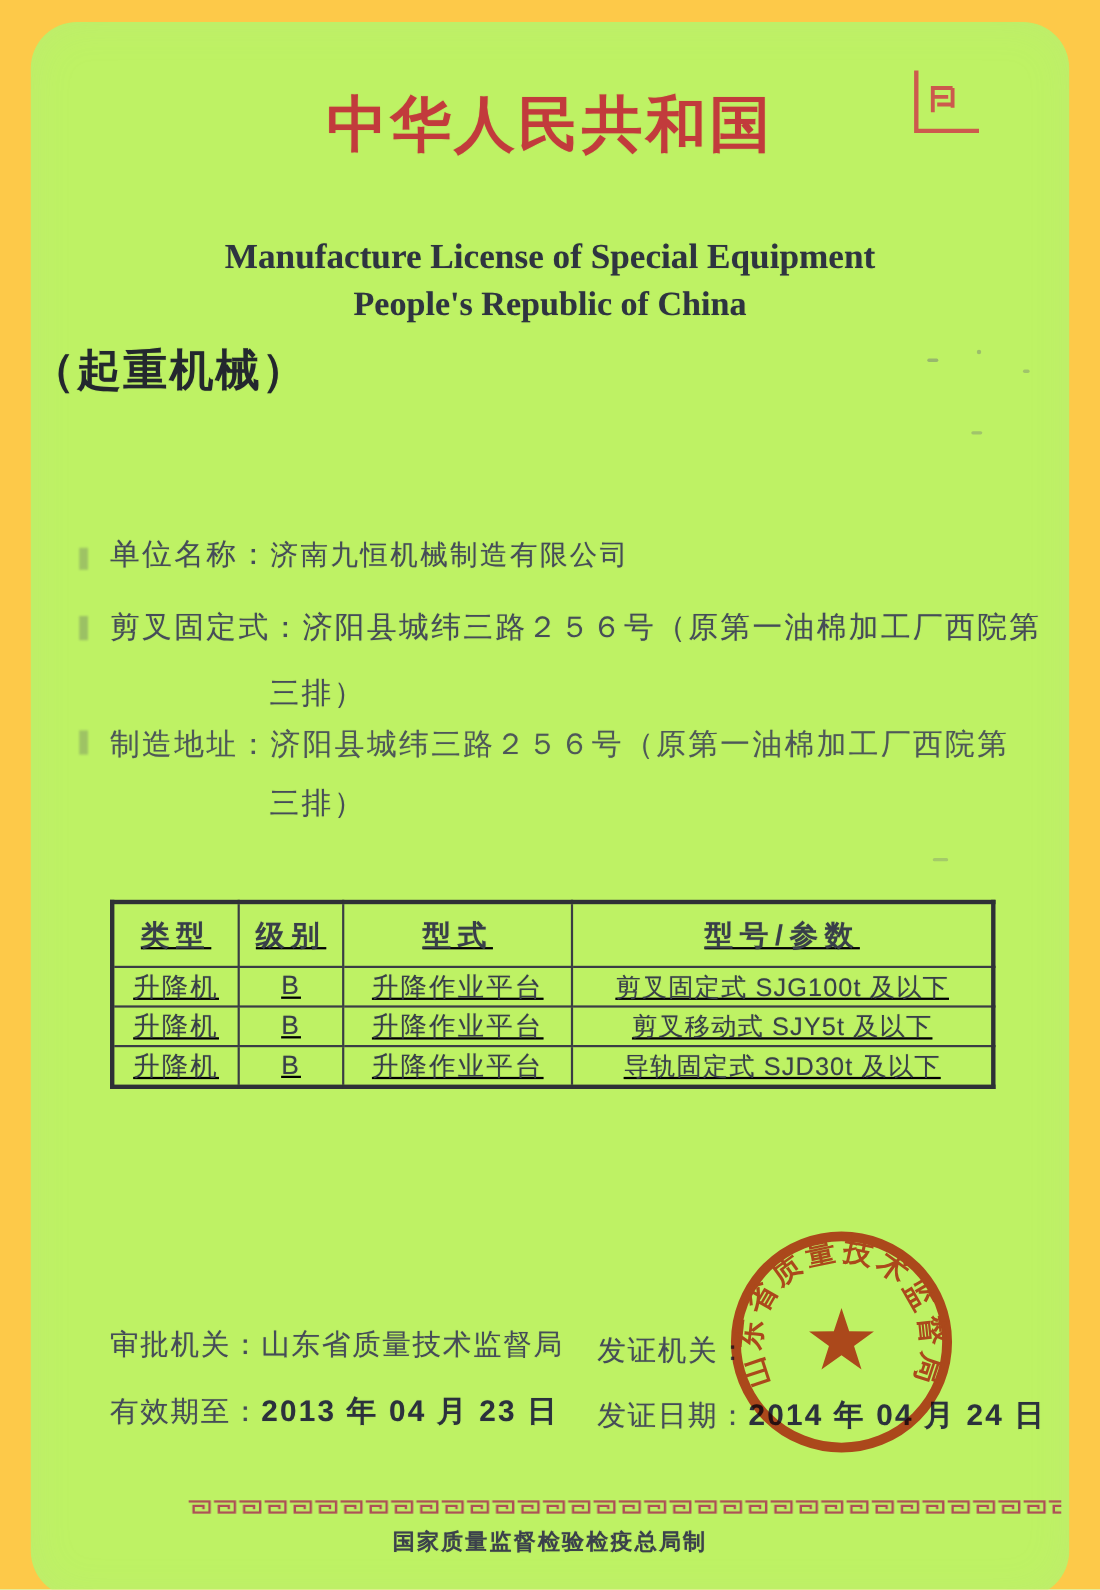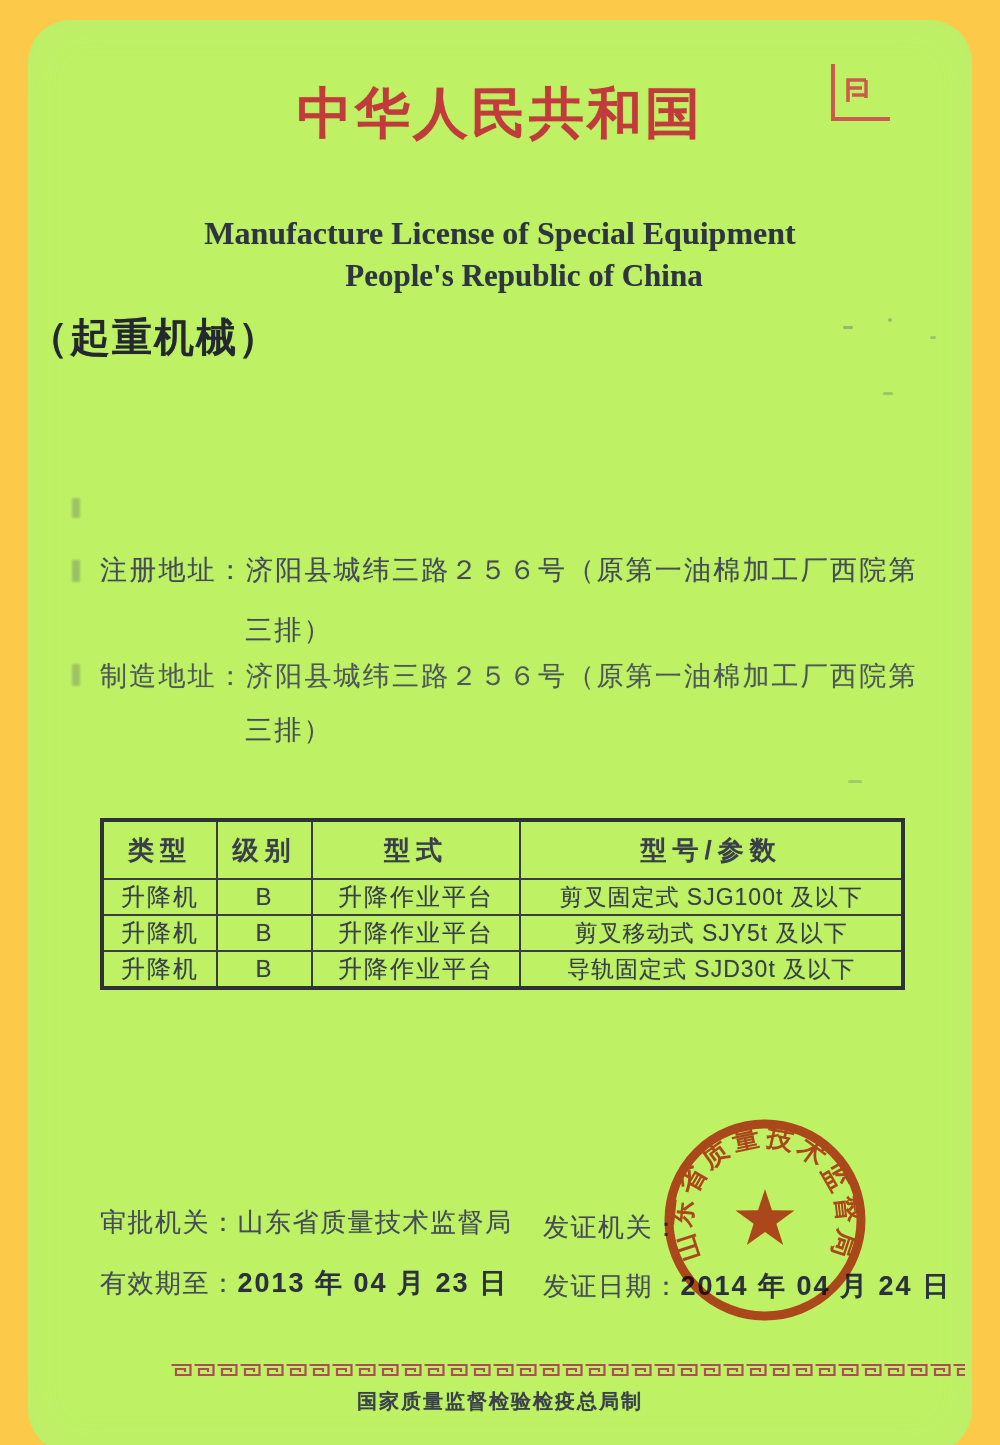--- a/index.html
+++ b/index.html
@@ -49,20 +49,21 @@
     font-family:"Liberation Serif", serif;
     font-size:28px;letter-spacing:1px;
   }
   .field-line{font-size:27px;letter-spacing:2.2px;line-height:1.25;}
   .note-line{font-size:27px;letter-spacing:2px;}
   .lic-table{
     border-collapse:collapse;
     width:805px;height:166px;
     table-layout:fixed;
     border:4px solid #2e3136;
+    text-decoration:underline;
   }
   .lic-table th,.lic-table td{
     border:2px solid #3a3d44;
     text-align:center;vertical-align:middle;
     color:#383f49;
     text-shadow:0 0 1px rgba(56,63,73,.35);
     padding:0;overflow:hidden;white-space:nowrap;
   }
   .lic-table th{font-size:26px;font-weight:600;letter-spacing:6px;height:56px;}
   .lic-table td{font-size:24px;letter-spacing:2px;height:34px;margin-top:44px;}
@@ -93,27 +94,30 @@
 
   <div class="paper">
 
     <svg class="abs" style="left:798px;top:42px;" width="70" height="62" viewBox="0 0 70 62" opacity="0.85">
       <path d="M7 2 V57 H64" stroke="#d0404a" stroke-width="4" fill="none"></path>
       <path d="M22 40 V18 H40 M22 26 H36 M26 33 H40 M40 18 V36" stroke="#cf3f49" stroke-width="3.5" fill="none"></path>
     </svg>
 
     <div class="abs title-cn" style="top:66px;">中华人民共和国</div>
     <div class="abs title-en" style="top:197px;">Manufacture License of Special Equipment</div>
-    <div class="abs title-en" style="top:240px;font-size:31px;margin-left:24px;">People's Republic of China</div>
+    <div class="abs title-en" style="top:240px;font-size:31px;">People's Republic of China</div>
     <div class="abs category" style="top:297px;">（起重机械）</div>
 
 
+    <div class="abs field-line cn-ink" style="left:72px;top:468px;">
+      <span>单位名称：</span><span style="font-size:25px;">济南九恒机械制造有限公司</span>
+    </div>
 
     <div class="abs field-line cn-ink" style="left:72px;top:534px;">
-      <span>注册地址：</span><span>济阳县城纬三路２５６号（原第一油棉加工厂西院第</span>
+      <span>剪叉固定式：</span><span>济阳县城纬三路２５６号（原第一油棉加工厂西院第</span>
     </div>
     <div class="abs field-line cn-ink" style="left:217px;top:594px;">
       <span>三排）</span>
     </div>
 
     <div class="abs field-line cn-ink" style="left:72px;top:640px;opacity:.92;">
       <span>制造地址：</span><span>济阳县城纬三路２５６号（原第一油棉加工厂西院第</span>
     </div>
     <div class="abs field-line cn-ink" style="left:217px;top:694px;">
       <span>三排）</span>

